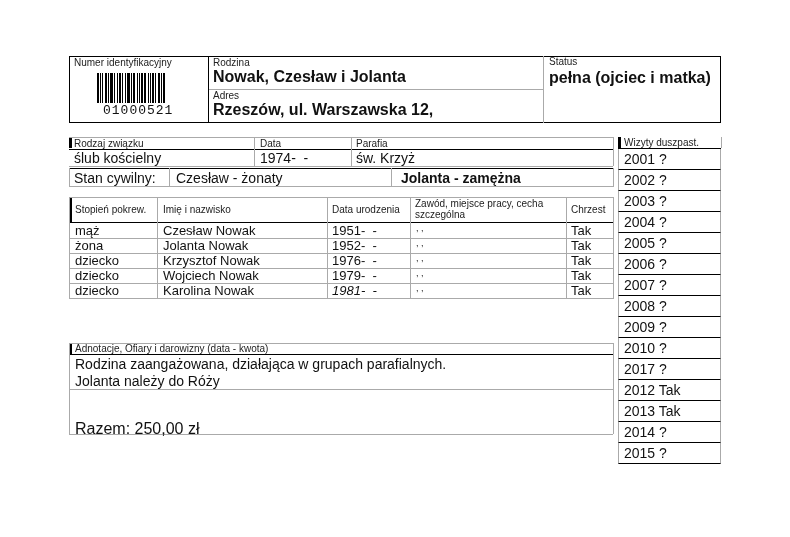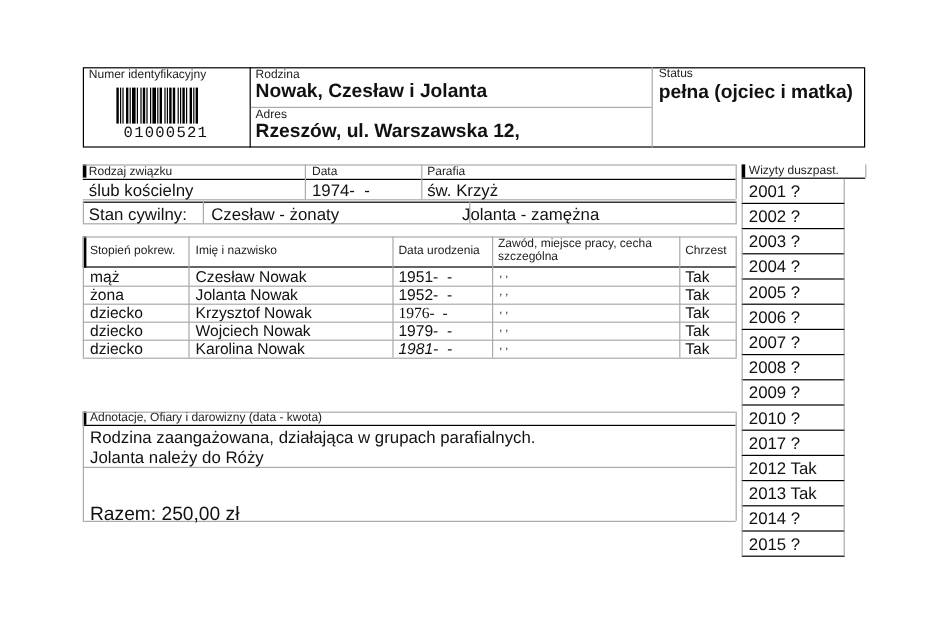--- a/index.html
+++ b/index.html
@@ -11,21 +11,21 @@
   .hline { position:absolute; height:1px; background:#000; }
   .hgray { position:absolute; height:1px; background:#aaa; }
   .vline { position:absolute; width:1px; background:#000; }
   .vgray { position:absolute; width:1px; background:#aaa; }
   .lblmark { position:absolute; width:3px; background:#000; }
   .barcode { position:absolute; display:flex; align-items:stretch; }
   .barcode span { display:block; background:#000; height:100%; }
   .barcode i { display:block; height:100%; }
   .cell { position:absolute; font-size:13px; line-height:15px; white-space:nowrap; }
   .hdr { position:absolute; font-size:10px; line-height:11px; color:#222; }
-  .visit { position:absolute; left:618px; width:86px; height:21px; border-bottom:1px solid #000; border-left:1px solid #aaa; border-right:1px solid #aaa; font-size:14px; line-height:21px; padding-left:5px; box-sizing:border-box; white-space:nowrap; }
+  .visit { position:absolute; left:618px; width:103px; height:21px; border-bottom:1px solid #000; border-left:1px solid #aaa; border-right:1px solid #aaa; font-size:14px; line-height:21px; padding-left:5px; box-sizing:border-box; white-space:nowrap; }
 </style>
 </head>
 <body>
 
 <div class="abs" style="left:69px;top:56px;width:652px;height:67px;border:1px solid #000;box-sizing:border-box;"></div>
 <div class="vline" style="left:208px;top:56px;height:67px;"></div>
 <div class="vgray" style="left:543px;top:56px;height:67px;"></div>
 <div class="hgray" style="left:209px;top:89px;width:334px;"></div>
 
 <div class="abs lbl" style="left:74px;top:57px;">Numer identyfikacyjny</div>
@@ -105,21 +105,21 @@
 <div class="abs val" style="left:356px;top:150px;">św. Krzyż</div>
 
 <div class="hline" style="left:69px;top:168px;width:545px;"></div>
 <div class="hgray" style="left:69px;top:186px;width:545px;"></div>
 <div class="vgray" style="left:69px;top:168px;height:18px;"></div>
 <div class="vgray" style="left:613px;top:168px;height:18px;"></div>
 <div class="vgray" style="left:169px;top:168px;height:18px;"></div>
 <div class="vgray" style="left:391px;top:168px;height:18px;"></div>
 <div class="abs val" style="left:74px;top:170px;">Stan cywilny:</div>
 <div class="abs val" style="left:176px;top:170px;">Czesław - żonaty</div>
-<div class="abs val" style="left:385px;top:170px;">Jolanta - zamężna</div>
+<div class="abs val" style="left:401px;top:170px;font-weight:bold;">Jolanta - zamężna</div>
 
 <div class="lblmark" style="left:69px;top:197px;height:26px;"></div>
 <div class="hgray" style="left:69px;top:197px;width:545px;"></div>
 <div class="hline" style="left:69px;top:222px;width:545px;"></div>
 <div class="hgray" style="left:69px;top:238px;width:545px;"></div>
 <div class="hgray" style="left:69px;top:253px;width:545px;"></div>
 <div class="hgray" style="left:69px;top:268px;width:545px;"></div>
 <div class="hgray" style="left:69px;top:283px;width:545px;"></div>
 <div class="hgray" style="left:69px;top:298px;width:545px;"></div>
 <div class="vgray" style="left:69px;top:197px;height:101px;"></div>
@@ -145,21 +145,21 @@
 <div>
   <div class="cell" style="left:75px;top:238px;">żona</div>
   <div class="cell" style="left:163px;top:238px;">Jolanta Nowak</div>
   <div class="cell" style="left:332px;top:238px;white-space:pre;">1952-  -</div>
   <div class="cell" style="left:416px;top:236px;font-size:9px;">, ,</div>
   <div class="cell" style="left:571px;top:238px;">Tak</div>
 </div>
 <div>
   <div class="cell" style="left:75px;top:253px;">dziecko</div>
   <div class="cell" style="left:163px;top:253px;">Krzysztof Nowak</div>
-  <div class="cell" style="left:332px;top:253px;white-space:pre;font-family:Liberation Serif, serif;">1976-  -</div>
+  <div class="cell" style="left:332px;top:253px;white-space:pre;">1976-  -</div>
   <div class="cell" style="left:416px;top:251px;font-size:9px;">, ,</div>
   <div class="cell" style="left:571px;top:253px;">Tak</div>
 </div>
 <div>
   <div class="cell" style="left:75px;top:268px;">dziecko</div>
   <div class="cell" style="left:163px;top:268px;">Wojciech Nowak</div>
   <div class="cell" style="left:332px;top:268px;white-space:pre;">1979-  -</div>
   <div class="cell" style="left:416px;top:266px;font-size:9px;">, ,</div>
   <div class="cell" style="left:571px;top:268px;">Tak</div>
 </div>

